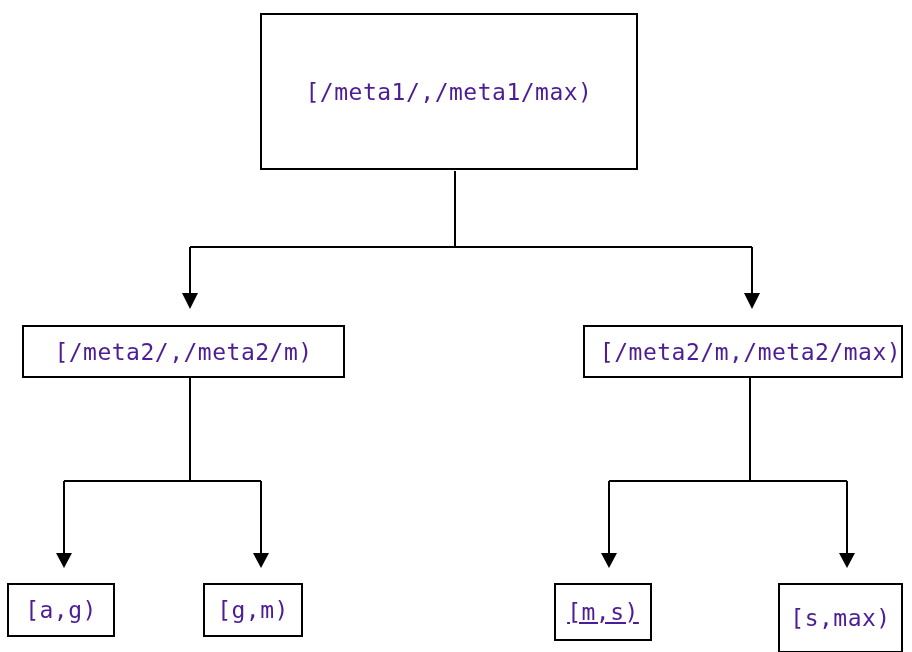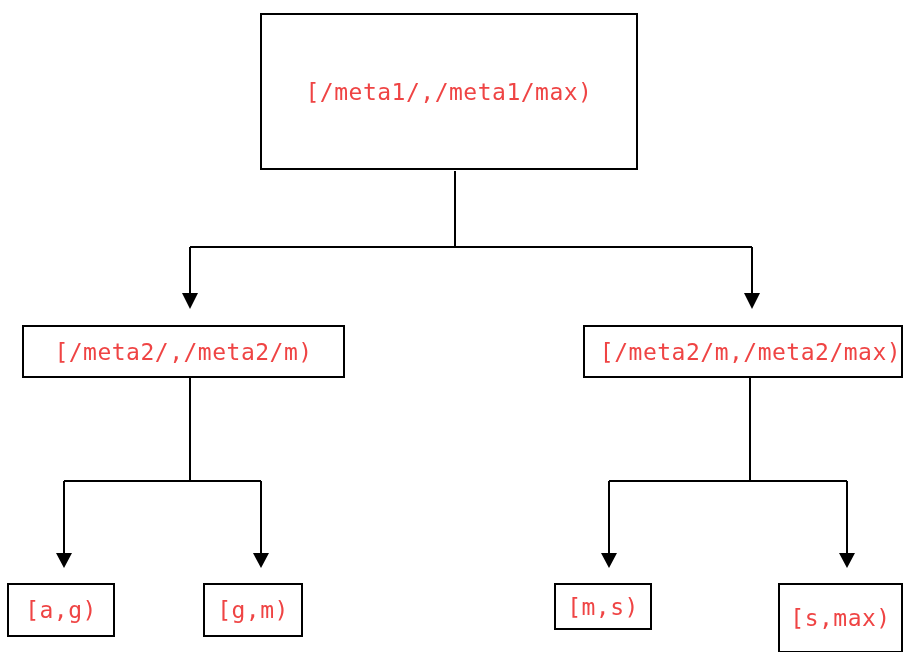--- a/index.html
+++ b/index.html
@@ -6,21 +6,21 @@
     margin: 0;
     padding: 0;
     background: #ffffff;
   }
   .canvas {
     position: relative;
     width: 912px;
     height: 652px;
     background: #ffffff;
     font-family: "DejaVu Sans Mono", "Liberation Mono", monospace;
-    color: #ef4444;
+    color: #4c1d95;
     overflow: hidden;
   }
   .edges {
     position: absolute;
     left: 0;
     top: 0;
     width: 912px;
     height: 652px;
   }
   .node {
@@ -34,21 +34,21 @@
     font-size: 23px;
     font-weight: 400;
     letter-spacing: 0.5px;
     white-space: nowrap;
   }
   .node-root  { left: 260px; top: 13px;  width: 378px; height: 157px; }
   .node-l     { left: 22px;  top: 325px; width: 323px; height: 53px; justify-content: center; }
   .node-r     { left: 583px; top: 325px; width: 320px; height: 53px; padding-left: 15px; }
   .node-ll    { left: 7px;   top: 583px; width: 108px; height: 54px; }
   .node-lr    { left: 203px; top: 583px; width: 100px; height: 54px; }
-  .node-rl    { left: 554px; top: 583px; width: 98px;  height: 47px; }
+  .node-rl    { left: 554px; top: 583px; width: 98px;  height: 58px; text-decoration: underline; }
   .node-rr    { left: 778px; top: 583px; width: 125px; height: 70px; }
 </style>
 </head>
 <body>
 
 <div class="canvas">
 
   <svg class="edges" viewBox="0 0 912 652" xmlns="http://www.w3.org/2000/svg">
     <g stroke="#000000" stroke-width="2" fill="none">
       <path d="M 455 171 L 455 247"></path>

